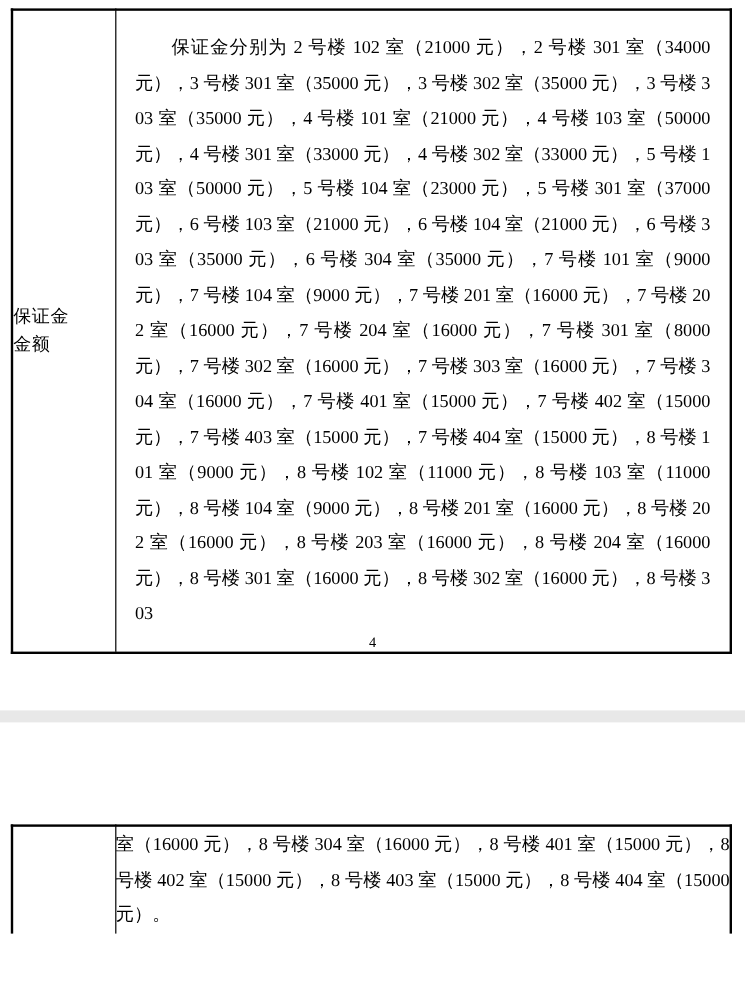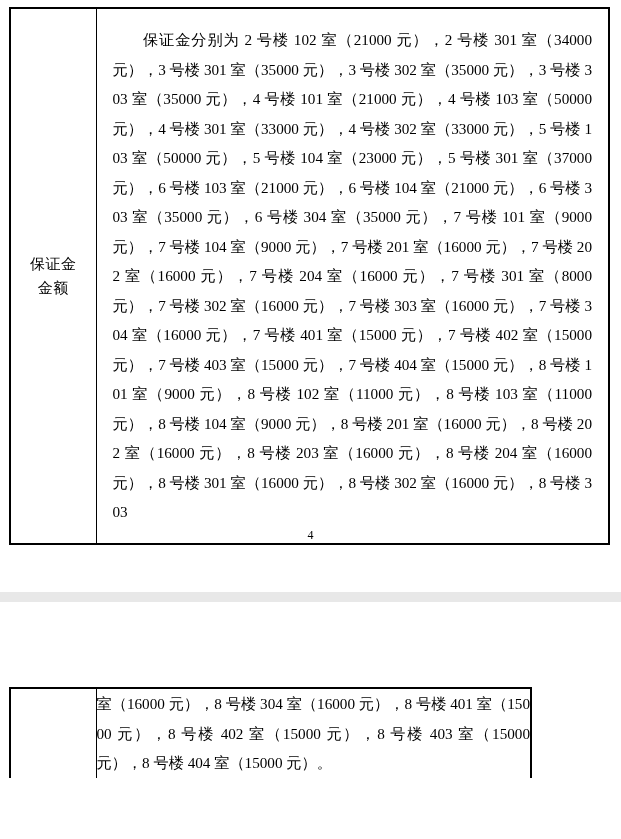--- a/index.html
+++ b/index.html
@@ -32,21 +32,21 @@
     margin: 7px 0 0 9px;
     border: 2px solid #000000;
   }
   .doc-table td {
     border: 1px solid #000000;
     vertical-align: middle;
     padding: 0;
   }
   .label-cell {
     width: 86px;
-    text-align: center;
+    text-align: left;
     font-size: 15px;
     line-height: 24px;
     letter-spacing: 0.5px;
     padding: 4px 8px;
     box-sizing: border-box;
   }
   .label-cell .label-line {
     display: block;
     white-space: nowrap;
   }
@@ -89,21 +89,21 @@
   }
   .page-two {
     width: 621px;
     height: 159px;
     box-sizing: border-box;
     position: relative;
   }
   .doc-table-2 {
     border-collapse: collapse;
     table-layout: fixed;
-    width: 523px;
+    width: 601px;
     margin: 0 0 0 9px;
     border-left: 2px solid #000000;
     border-right: 2px solid #000000;
     border-top: 2px solid #000000;
     border-bottom: none;
   }
   .doc-table-2 td {
     border-left: 1px solid #000000;
     border-right: 1px solid #000000;
     padding: 0;

